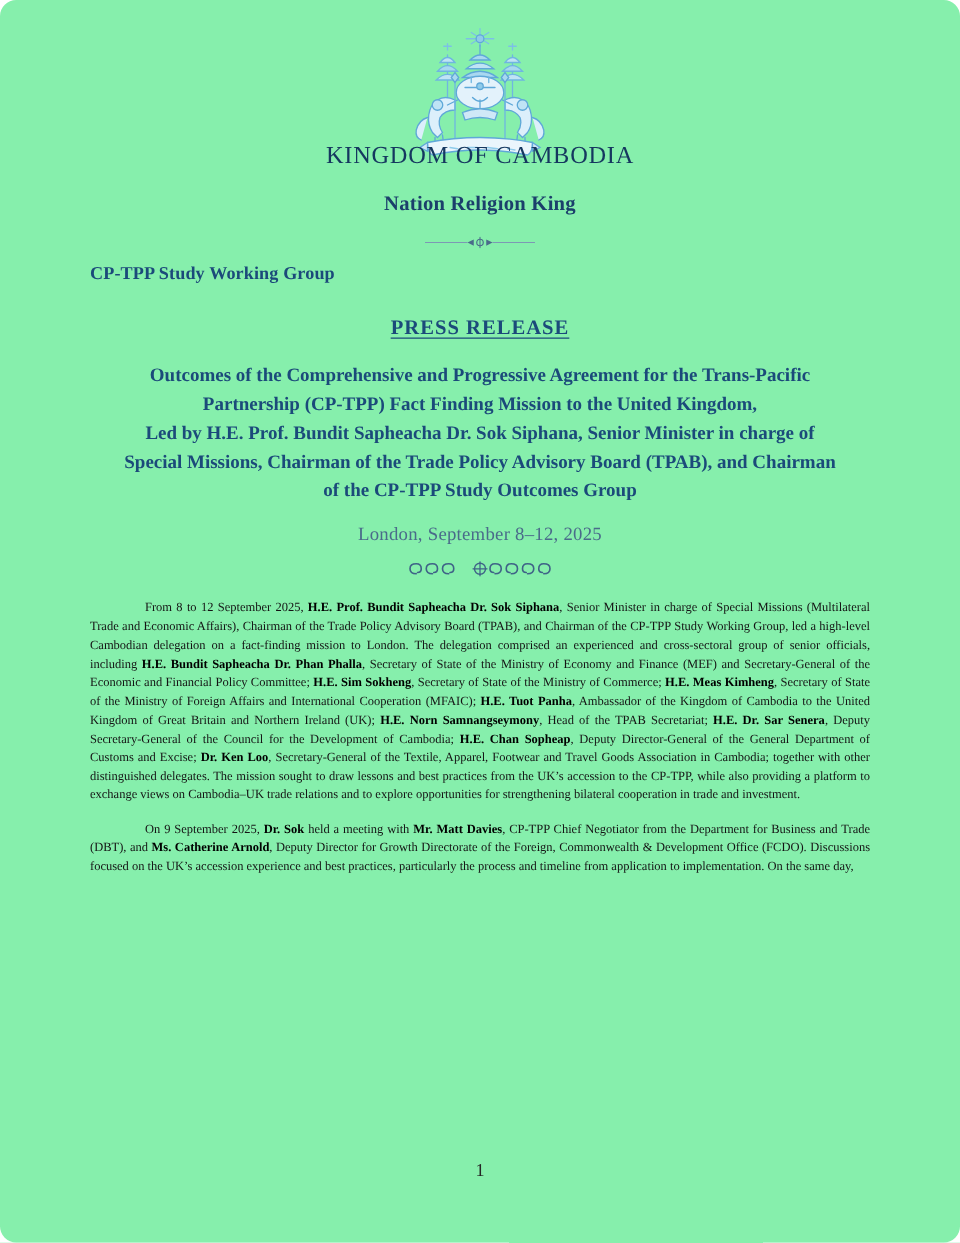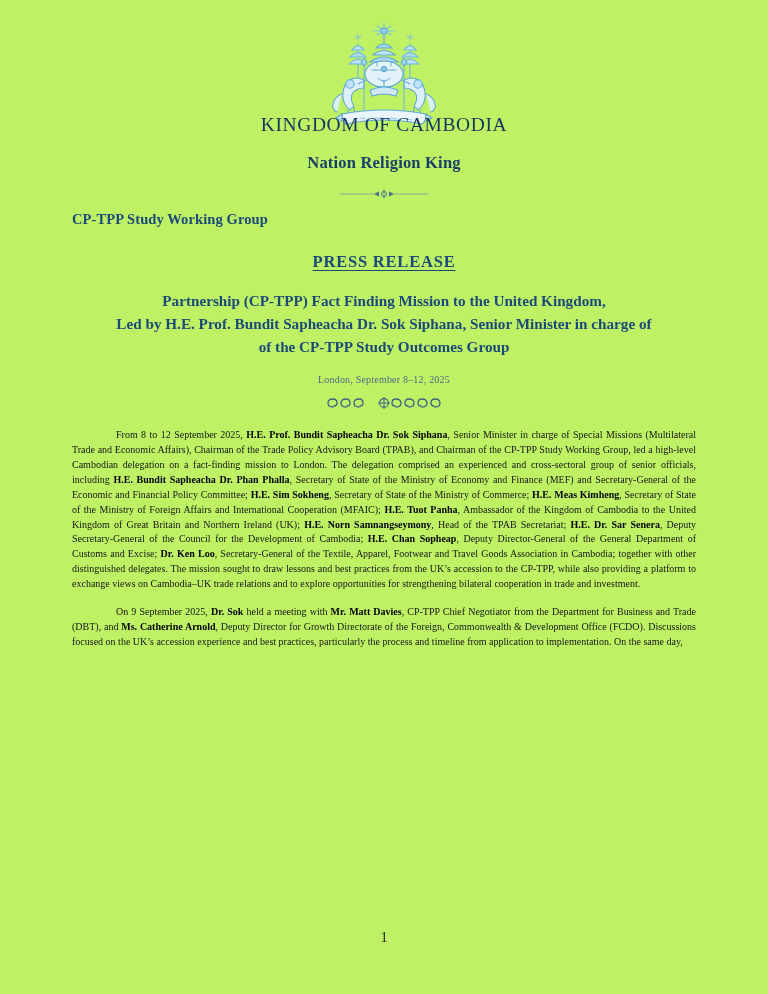--- a/index.html
+++ b/index.html
@@ -15,21 +15,22 @@
     color: #1c1c1c;
     position: relative;
   }
 
   .page {
     width: 768px;
     height: 994px;
     box-sizing: border-box;
     padding: 0;
     position: relative;
-    background: #bef264;
+    background: #86efac;
+    border-radius: 13px;
   }
 
   
   .emblem-wrap {
     width: 100%;
     display: flex;
     justify-content: center;
     padding-top: 22px;
     height: 112px;
     box-sizing: border-box;
@@ -101,21 +102,21 @@
     font-weight: bold;
     font-size: 15.2px;
     line-height: 1.52;
   }
   .title-block .tline { display: block; }
 
   
   .date-line {
     text-align: center;
     color: #4a6b8a;
-    font-size: 10px;
+    font-size: 15px;
     margin-top: 16px;
     letter-spacing: 0.2px;
   }
 
   
   .khmer-orn {
     text-align: center;
     margin-top: 9px;
     height: 20px;
     display: flex;
@@ -243,22 +244,24 @@
       <circle cx="46" cy="5" r="2.6" fill="none" stroke="#4a6b8a" stroke-width="0.9"></circle>
       <line x1="46" y1="0.5" x2="46" y2="9.5" stroke="#4a6b8a" stroke-width="0.8"></line>
     </svg>
   </div>
 
   <div class="wg-label">CP-TPP Study Working Group</div>
 
   <div class="press-release">PRESS RELEASE</div>
 
   <div class="title-block">
+    <span class="tline">Outcomes of the Comprehensive and Progressive Agreement for the Trans-Pacific</span>
     <span class="tline">Partnership (CP-TPP) Fact Finding Mission to the United Kingdom,</span>
     <span class="tline">Led by H.E. Prof. Bundit Sapheacha Dr. Sok Siphana, Senior Minister in charge of</span>
+    <span class="tline">Special Missions, Chairman of the Trade Policy Advisory Board (TPAB), and Chairman</span>
     <span class="tline">of the CP-TPP Study Outcomes Group</span>
   </div>
 
   <div class="date-line">London, September 8–12, 2025</div>
 
   <div class="khmer-orn">
     <svg width="118" height="16" viewBox="0 0 118 16">
       <g stroke="#3f6387" fill="none" stroke-width="1.3" stroke-linecap="round">
         <path d="M8 11 Q3 11 3 7 Q3 3 8 3 Q12 3 12 7 Q12 10 9 10"></path>
         <path d="M21 11 Q16 11 16 7 Q16 3 21 3 Q25 3 25 7 Q25 10 22 10"></path>

